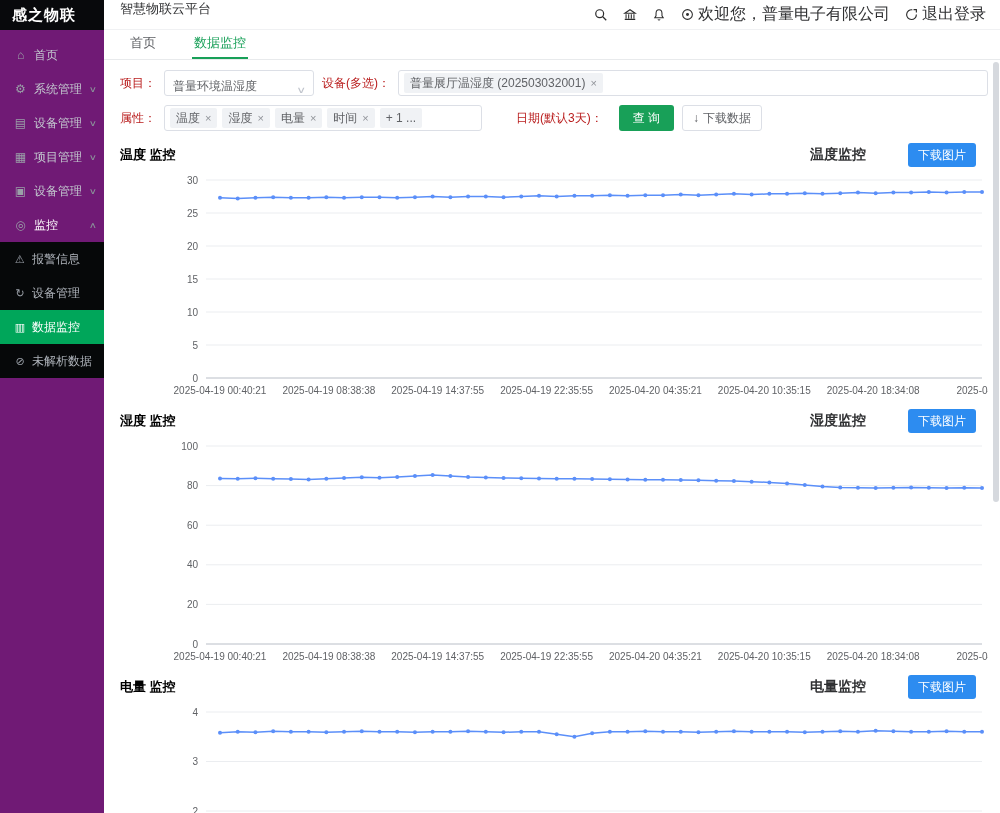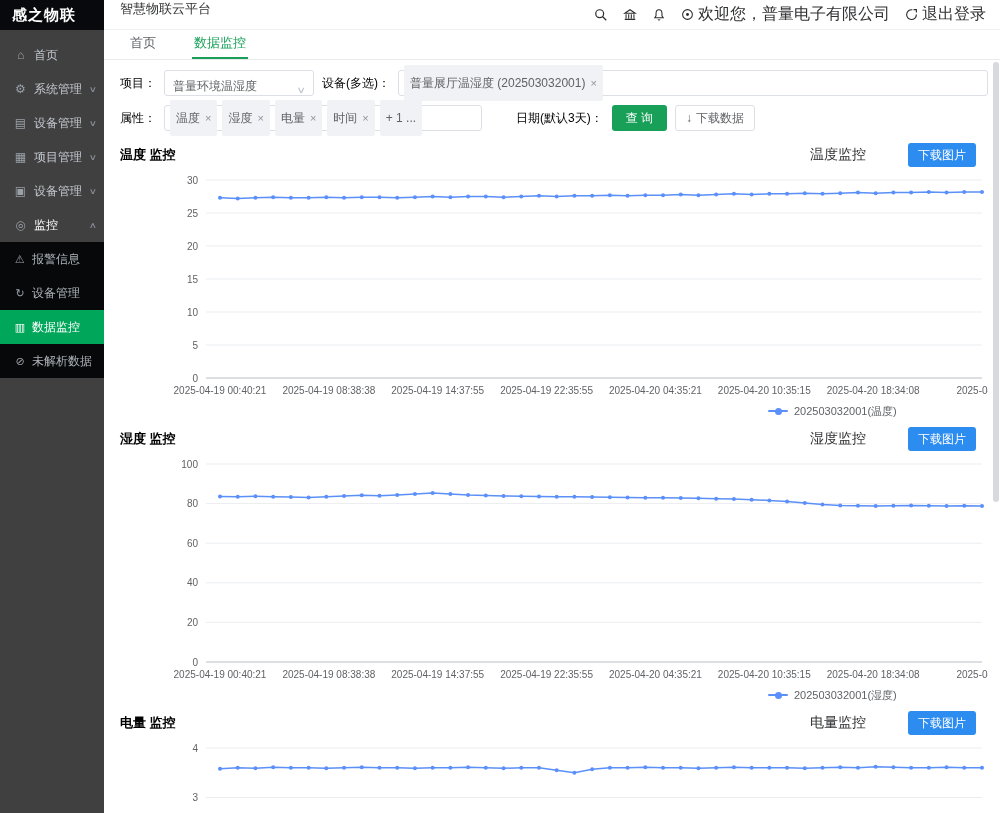--- a/index.html
+++ b/index.html
@@ -1,21 +1,21 @@
 <!DOCTYPE html>
 <html><head>
 <meta charset="utf-8">
 <style>
   * { margin:0; padding:0; box-sizing:border-box; }
   html,body { width:1000px; height:813px; overflow:hidden; background:#fff;
     font-family:"Liberation Sans","DejaVu Sans",sans-serif; }
   .app { display:flex; width:1000px; height:813px; }
 
   
-  .sidebar { width:104px; background:#404040; color:#cfd3d9; flex-shrink:0; display:flex; flex-direction:column; }
+  .sidebar { width:104px; background:#701a75; color:#cfd3d9; flex-shrink:0; display:flex; flex-direction:column; }
   .logo { height:30px; line-height:30px; padding-left:12px; font-size:15px; font-weight:bold; color:#fff; letter-spacing:1px; background:#08090c; }
   .nav { padding-top:8px; }
   .nav-item { height:34px; display:flex; align-items:center; padding-left:13px; font-size:12px; color:#c3c8cf; cursor:pointer; }
   .nav-item .nicon { width:15px; margin-right:6px; font-size:12px; color:#9aa0a8; text-align:center; }
   .nav-item .chev { margin-left:auto; margin-right:8px; font-size:8px; color:#8a9099; transform:scaleX(1.4); }
   .nav-item.active-parent { color:#fff; }
   .submenu { background:#060809; }
   .sub-item { height:34px; display:flex; align-items:center; padding-left:13px; font-size:12px; color:#aeb3ba; cursor:pointer; }
   .sub-item .nicon { width:14px; margin-right:5px; font-size:11px; color:#9aa0a8; text-align:center; }
   .sub-item.active { background:#00a65a; color:#fff; }
@@ -31,41 +31,41 @@
   .logout { display:flex; align-items:center; gap:4px; cursor:pointer; }
 
   .tabbar { height:30px; display:flex; align-items:flex-end; padding-left:24px; border-bottom:1px solid #e8eaec; gap:34px; background:#fff; }
   .tab { font-size:13px; color:#606266; padding:0 2px 7px; cursor:pointer; }
   .tab.active { color:#18a058; border-bottom:2px solid #18a058; padding-bottom:5px; }
 
   .content { flex:1; padding:10px 12px 0 16px; overflow:hidden; }
 
   
   .frow { display:flex; align-items:center; gap:8px; margin-bottom:9px; }
-  .flabel { font-size:12px; color:#000000; white-space:nowrap; }
+  .flabel { font-size:12px; color:#b91c1c; white-space:nowrap; }
   .select { width:150px; height:26px; border:1px solid #dcdfe6; border-radius:3px; display:flex; align-items:flex-end; padding:0 8px; font-size:12px; color:#606266; cursor:pointer; }
   .select .arrow { margin-left:auto; color:#c0c4cc; font-size:9px; transform:scaleX(1.5); }
   .box { border:1px solid #dcdfe6; border-radius:3px; height:26px; display:flex; align-items:center; padding:0 5px; gap:5px; }
   .device-box { flex:1; }
   .attrs-box { width:318px; }
-  .tag { background:#f0f2f5; border-radius:2px; height:36px; display:flex; align-items:center; padding:0 6px; font-size:12px; color:#606266; white-space:nowrap; }
+  .tag { background:#f0f2f5; border-radius:2px; height:20px; display:flex; align-items:center; padding:0 6px; font-size:12px; color:#606266; white-space:nowrap; }
   .tag .x { margin-left:5px; color:#909399; font-size:11px; cursor:pointer; }
   .date-label { margin-left:26px; }
   .date-box { width:198px; justify-content:center; gap:4px; }
   .date-box input { border:none; outline:none; width:76px; font-size:12px; color:#606266; text-align:center; font-family:inherit; }
   .date-box input::placeholder { color:#c0c4cc; }
   .date-sep { color:#c0c4cc; font-size:12px; }
-  .btn-query { height:26px; padding:0 14px; background:#18a058; color:#fff; border:none; border-radius:3px; font-size:12px; cursor:pointer; margin-left:1px; font-family:inherit; }
+  .btn-query { height:26px; padding:0 14px; background:#18a058; color:#fff; border:none; border-radius:3px; font-size:12px; cursor:pointer; margin-left:8px; font-family:inherit; }
   .btn-download { height:26px; padding:0 10px; background:#fff; color:#606266; border:1px solid #dcdfe6; border-radius:3px; font-size:12px; cursor:pointer; display:flex; align-items:center; gap:4px; font-family:inherit; }
 
   
   .chart-section { margin-top:4px; }
   .chart-head { height:30px; display:flex; align-items:center; }
   .watermark { font-size:13px; font-weight:bold; color:#000000; }
-  .chart-title { margin-left:auto; font-size:14px; font-weight:normal; color:#303133; margin-right:42px; }
+  .chart-title { margin-left:auto; font-size:14px; font-weight:bold; color:#303133; margin-right:42px; }
   .btn-img { height:24px; padding:0 10px; background:#2d8cf0; color:#fff; border:none; border-radius:3px; font-size:12px; cursor:pointer; margin-right:12px; font-family:inherit; }
   .chart-svg { display:block; }
   .ytick, .xtick { font-size:10px; fill:#606266; font-family:"Liberation Sans","DejaVu Sans",sans-serif; }
   .legend-row { height:18px; display:flex; align-items:center; gap:6px; margin-left:648px; }
   .legend-marker { position:relative; width:20px; height:2px; background:#5b8ff9; border-radius:1px; flex-shrink:0; }
   .legend-marker::after { content:""; position:absolute; left:7px; top:-2.5px; width:7px; height:7px; border-radius:50%; background:#5b8ff9; }
   .legend-text { font-size:11px; color:#606266; }
 
   .scroll-thumb { position:absolute; right:1px; top:62px; width:6px; height:440px; background:#d6d9de; border-radius:3px; }
 </style>
@@ -286,24 +286,20 @@
             <circle cx="862" cy="21.88000000000001" r="2" fill="#5b8ff9"></circle>
             <text x="100" y="224" text-anchor="middle" class="xtick">2025-04-19 00:40:21</text>
             <text x="208.85714285714286" y="224" text-anchor="middle" class="xtick">2025-04-19 08:38:38</text>
             <text x="317.7142857142857" y="224" text-anchor="middle" class="xtick">2025-04-19 14:37:55</text>
             <text x="426.57142857142856" y="224" text-anchor="middle" class="xtick">2025-04-19 22:35:55</text>
             <text x="535.4285714285714" y="224" text-anchor="middle" class="xtick">2025-04-20 04:35:21</text>
             <text x="644.2857142857143" y="224" text-anchor="middle" class="xtick">2025-04-20 10:35:15</text>
             <text x="753.1428571428571" y="224" text-anchor="middle" class="xtick">2025-04-20 18:34:08</text>
             <text x="862" y="224" text-anchor="middle" class="xtick">2025-04-21</text>
           </svg>
-        <div class="legend-row">
-          <span class="legend-marker"></span>
-          <span class="legend-text">202503032001(温度)</span>
-        </div>
       </section>
 
       <section class="chart-section">
         <div class="chart-head">
           <span class="watermark">湿度 监控</span>
           <span class="chart-title">湿度监控</span>
           <button class="btn-img">下载图片</button>
         </div>
         <svg class="chart-svg" width="868" height="232">
             <line x1="86" y1="208" x2="862" y2="208" stroke="#b9bec7" stroke-width="1"></line>
@@ -365,24 +361,20 @@
             <circle cx="862" cy="51.97600000000001" r="2" fill="#5b8ff9"></circle>
             <text x="100" y="224" text-anchor="middle" class="xtick">2025-04-19 00:40:21</text>
             <text x="208.85714285714286" y="224" text-anchor="middle" class="xtick">2025-04-19 08:38:38</text>
             <text x="317.7142857142857" y="224" text-anchor="middle" class="xtick">2025-04-19 14:37:55</text>
             <text x="426.57142857142856" y="224" text-anchor="middle" class="xtick">2025-04-19 22:35:55</text>
             <text x="535.4285714285714" y="224" text-anchor="middle" class="xtick">2025-04-20 04:35:21</text>
             <text x="644.2857142857143" y="224" text-anchor="middle" class="xtick">2025-04-20 10:35:15</text>
             <text x="753.1428571428571" y="224" text-anchor="middle" class="xtick">2025-04-20 18:34:08</text>
             <text x="862" y="224" text-anchor="middle" class="xtick">2025-04-21</text>
           </svg>
-        <div class="legend-row">
-          <span class="legend-marker"></span>
-          <span class="legend-text">202503032001(湿度)</span>
-        </div>
       </section>
 
       <section class="chart-section">
         <div class="chart-head">
           <span class="watermark">电量 监控</span>
           <span class="chart-title">电量监控</span>
           <button class="btn-img">下载图片</button>
         </div>
         <svg class="chart-svg" width="868" height="232">
             <line x1="86" y1="208" x2="862" y2="208" stroke="#b9bec7" stroke-width="1"></line>

